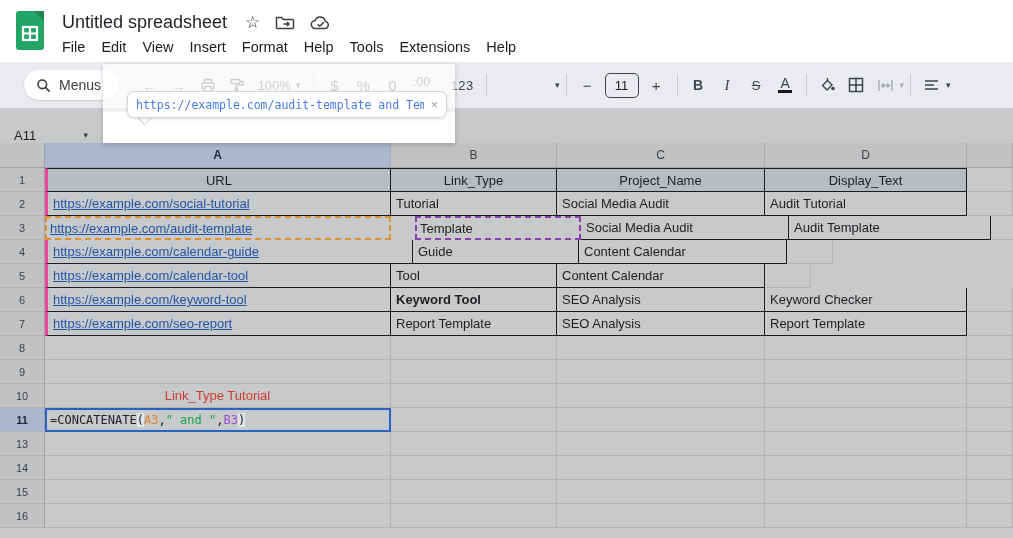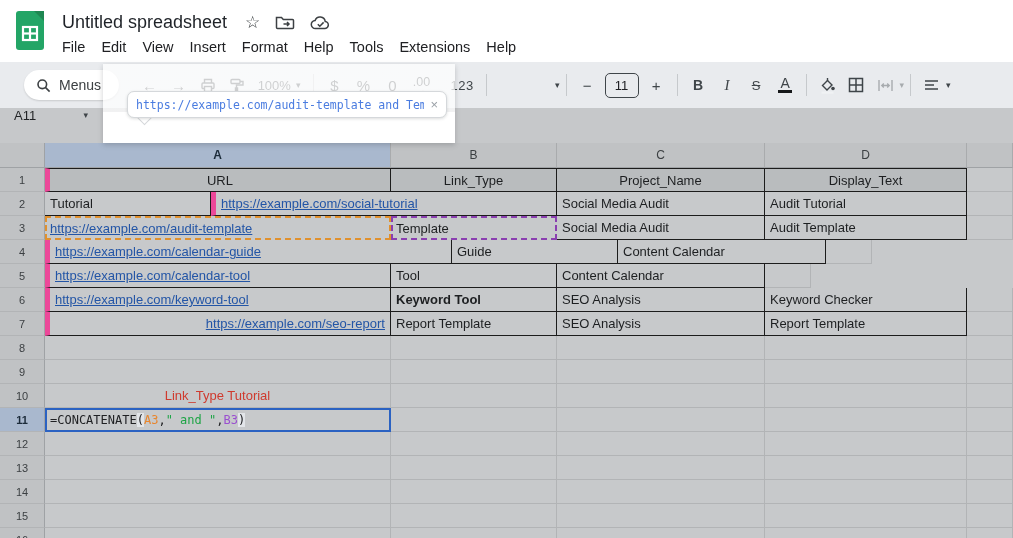--- a/index.html
+++ b/index.html
@@ -34,21 +34,21 @@
   .sizebox{width:34px;height:25px;border:1px solid #3f4549;border-radius:5px;display:flex;
            align-items:center;justify-content:center;font-size:13px;margin:0 3px}
   .b{font-weight:bold;font-size:14px}
   .i{font-style:italic;font-family:"Liberation Serif",serif;font-size:15px}
   .s{text-decoration:line-through;font-size:13px}
   .tcolor{line-height:13px;border-bottom:3px solid #17181a;padding:0 2px;font-size:14px}
   .faded{opacity:.38}
 
   
   .formula-row{position:absolute;top:108px;left:0;width:1013px;height:35px;background:#c6c8ca;
-               display:flex;align-items:flex-start}
+               display:flex;align-items:flex-end}
   .namebox{width:100px;display:flex;align-items:center;justify-content:space-between;
            padding:0 12px 0 14px;font-size:13px;color:#1f2123}
 
   
   .popup{position:absolute;left:103px;top:64px;width:352px;height:79px;z-index:5;
          background:linear-gradient(rgba(255,255,255,.75) 0,rgba(255,255,255,.75) 48px,#fff 48px,#fff 100%);
          box-shadow:0 2px 5px rgba(60,64,67,.25)}
   .bubble{position:absolute;left:24px;top:27px;width:320px;height:27px;background:#fff;
           border:1px solid #d5d8db;border-radius:7px;display:flex;align-items:center;
           padding:0 8px;box-shadow:0 1px 3px rgba(60,64,67,.18);z-index:7}
@@ -78,21 +78,21 @@
   .row{display:flex;height:24px}
   .rowhead{width:45px;flex:0 0 45px;background:#c0c2c4;border-right:1px solid #9fa2a5;border-bottom:1px solid #b2b4b6;
            display:flex;align-items:center;justify-content:center;font-size:11px;color:#3c4043}
   .rowhead.sel{background:#a9b8ce;font-weight:700;color:#1c2b3a}
   .cell{height:24px;flex:0 0 auto;border-right:1px solid #b2b4b6;border-bottom:1px solid #b2b4b6;
         font-size:13px;color:#1d1f21;display:flex;align-items:center;padding:0 5px;
         white-space:nowrap;overflow:hidden;background:#c7c9cb}
   .cell.hdr{background:#b9bcbe;justify-content:center}
   .cell.tbl{border-right-color:#1c1c1c;border-bottom-color:#1c1c1c}
   .cell.t-top{border-top:1px solid #1c1c1c}
-  .cell.t-left{border-left:5px solid #ec4899}
+  .cell.t-left{border-left:3px solid #ec4899}
   .cell.ref1{border:2px dashed var(--ref1-border,#e0912f);padding:0 3px}
   .cell.ref2{border:2px dashed var(--ref2-border,#8a3fb0);padding:0 3px}
   .cell.active{border:2px solid var(--active-border,#2b62c2);padding:0 3px;
                font-family:"DejaVu Sans Mono","Liberation Mono",monospace;font-size:12px}
   .linktxt{color:var(--link,#2355a6);text-decoration:underline}
   .redtxt{color:var(--red-text,#cf3a2e)}
   svg{display:block}
 </style>
 </head>
 <body>
@@ -255,41 +255,41 @@
         <div class="row">
           <div class="rowhead">1</div>
           <div class="cell tbl t-top t-left hdr" style="width: 346px;">URL</div>
           <div class="cell tbl t-top hdr" style="width: 166px;">Link_Type</div>
           <div class="cell tbl t-top hdr" style="width: 208px;">Project_Name</div>
           <div class="cell tbl t-top hdr" style="width: 202px;">Display_Text</div>
           <div class="cell" style="width: 46px;"></div>
         </div>
         <div class="row">
           <div class="rowhead">2</div>
-          <div class="cell tbl" style="width: 166px;">Tutorial</div>
           <div class="cell tbl t-left" style="width: 346px;">
             <span class="linktxt">https://example.com/social-tutorial</span>
           </div>
+          <div class="cell tbl" style="width: 166px;">Tutorial</div>
           <div class="cell tbl" style="width: 208px;">Social Media Audit</div>
           <div class="cell tbl" style="width: 202px;">Audit Tutorial</div>
           <div class="cell" style="width: 46px;"></div>
         </div>
         <div class="row">
           <div class="rowhead">3</div>
           <div class="cell tbl t-left ref1" style="width: 346px;">
             <span class="linktxt">https://example.com/audit-template</span>
           </div>
-          <div class="cell tbl ref2" style="width: 166px;">Template</div>
+          <div class="cell tbl ref2" style="width: 166px; margin-left: 24px;">Template</div>
           <div class="cell tbl" style="width: 208px;">Social Media Audit</div>
           <div class="cell tbl" style="width: 202px;">Audit Template</div>
           <div class="cell" style="width: 46px;"></div>
         </div>
         <div class="row">
           <div class="rowhead">4</div>
-          <div class="cell tbl t-left" style="width: 407px;">
+          <div class="cell tbl t-left" style="width: 368px;">
             <span class="linktxt">https://example.com/calendar-guide</span>
           </div>
           <div class="cell tbl" style="width: 166px;">Guide</div>
           <div class="cell tbl" style="width: 208px;">Content Calendar</div>
           <div class="cell" style="width: 46px;"></div>
         </div>
         <div class="row">
           <div class="rowhead">5</div>
           <div class="cell tbl t-left" style="width: 346px;">
             <span class="linktxt">https://example.com/calendar-tool</span>
@@ -303,21 +303,21 @@
           <div class="cell tbl t-left" style="width: 346px;">
             <span class="linktxt">https://example.com/keyword-tool</span>
           </div>
           <div class="cell tbl" style="width: 166px; font-weight: bold;">Keyword Tool</div>
           <div class="cell tbl" style="width: 208px;">SEO Analysis</div>
           <div class="cell tbl" style="width: 202px;">Keyword Checker</div>
           <div class="cell" style="width: 46px;"></div>
         </div>
         <div class="row">
           <div class="rowhead">7</div>
-          <div class="cell tbl t-left" style="width: 346px; justify-content: flex-end;">
+          <div class="cell tbl t-left" style="width: 346px;">
             <span class="linktxt">https://example.com/seo-report</span>
           </div>
           <div class="cell tbl" style="width: 166px;">Report Template</div>
           <div class="cell tbl" style="width: 208px;">SEO Analysis</div>
           <div class="cell tbl" style="width: 202px;">Report Template</div>
           <div class="cell" style="width: 46px;"></div>
         </div>
         <div class="row">
           <div class="rowhead">8</div>
           <div class="cell" style="width: 346px;"></div>
@@ -355,28 +355,20 @@
             <span class="tk-plain">, </span>
             <span class="tk-ref2">B3</span>
             <span class="tk-paren">)</span>
           </div>
           <div class="cell" style="width: 166px;"></div>
           <div class="cell" style="width: 208px;"></div>
           <div class="cell" style="width: 202px;"></div>
           <div class="cell" style="width: 46px;"></div>
         </div>
         <div class="row">
-          <div class="rowhead">12</div>
-          <div class="cell" style="width: 346px;"></div>
-          <div class="cell" style="width: 166px;"></div>
-          <div class="cell" style="width: 208px;"></div>
-          <div class="cell" style="width: 202px;"></div>
-          <div class="cell" style="width: 46px;"></div>
-        </div>
-        <div class="row">
           <div class="rowhead">13</div>
           <div class="cell" style="width: 346px;"></div>
           <div class="cell" style="width: 166px;"></div>
           <div class="cell" style="width: 208px;"></div>
           <div class="cell" style="width: 202px;"></div>
           <div class="cell" style="width: 46px;"></div>
         </div>
         <div class="row">
           <div class="rowhead">14</div>
           <div class="cell" style="width: 346px;"></div>

